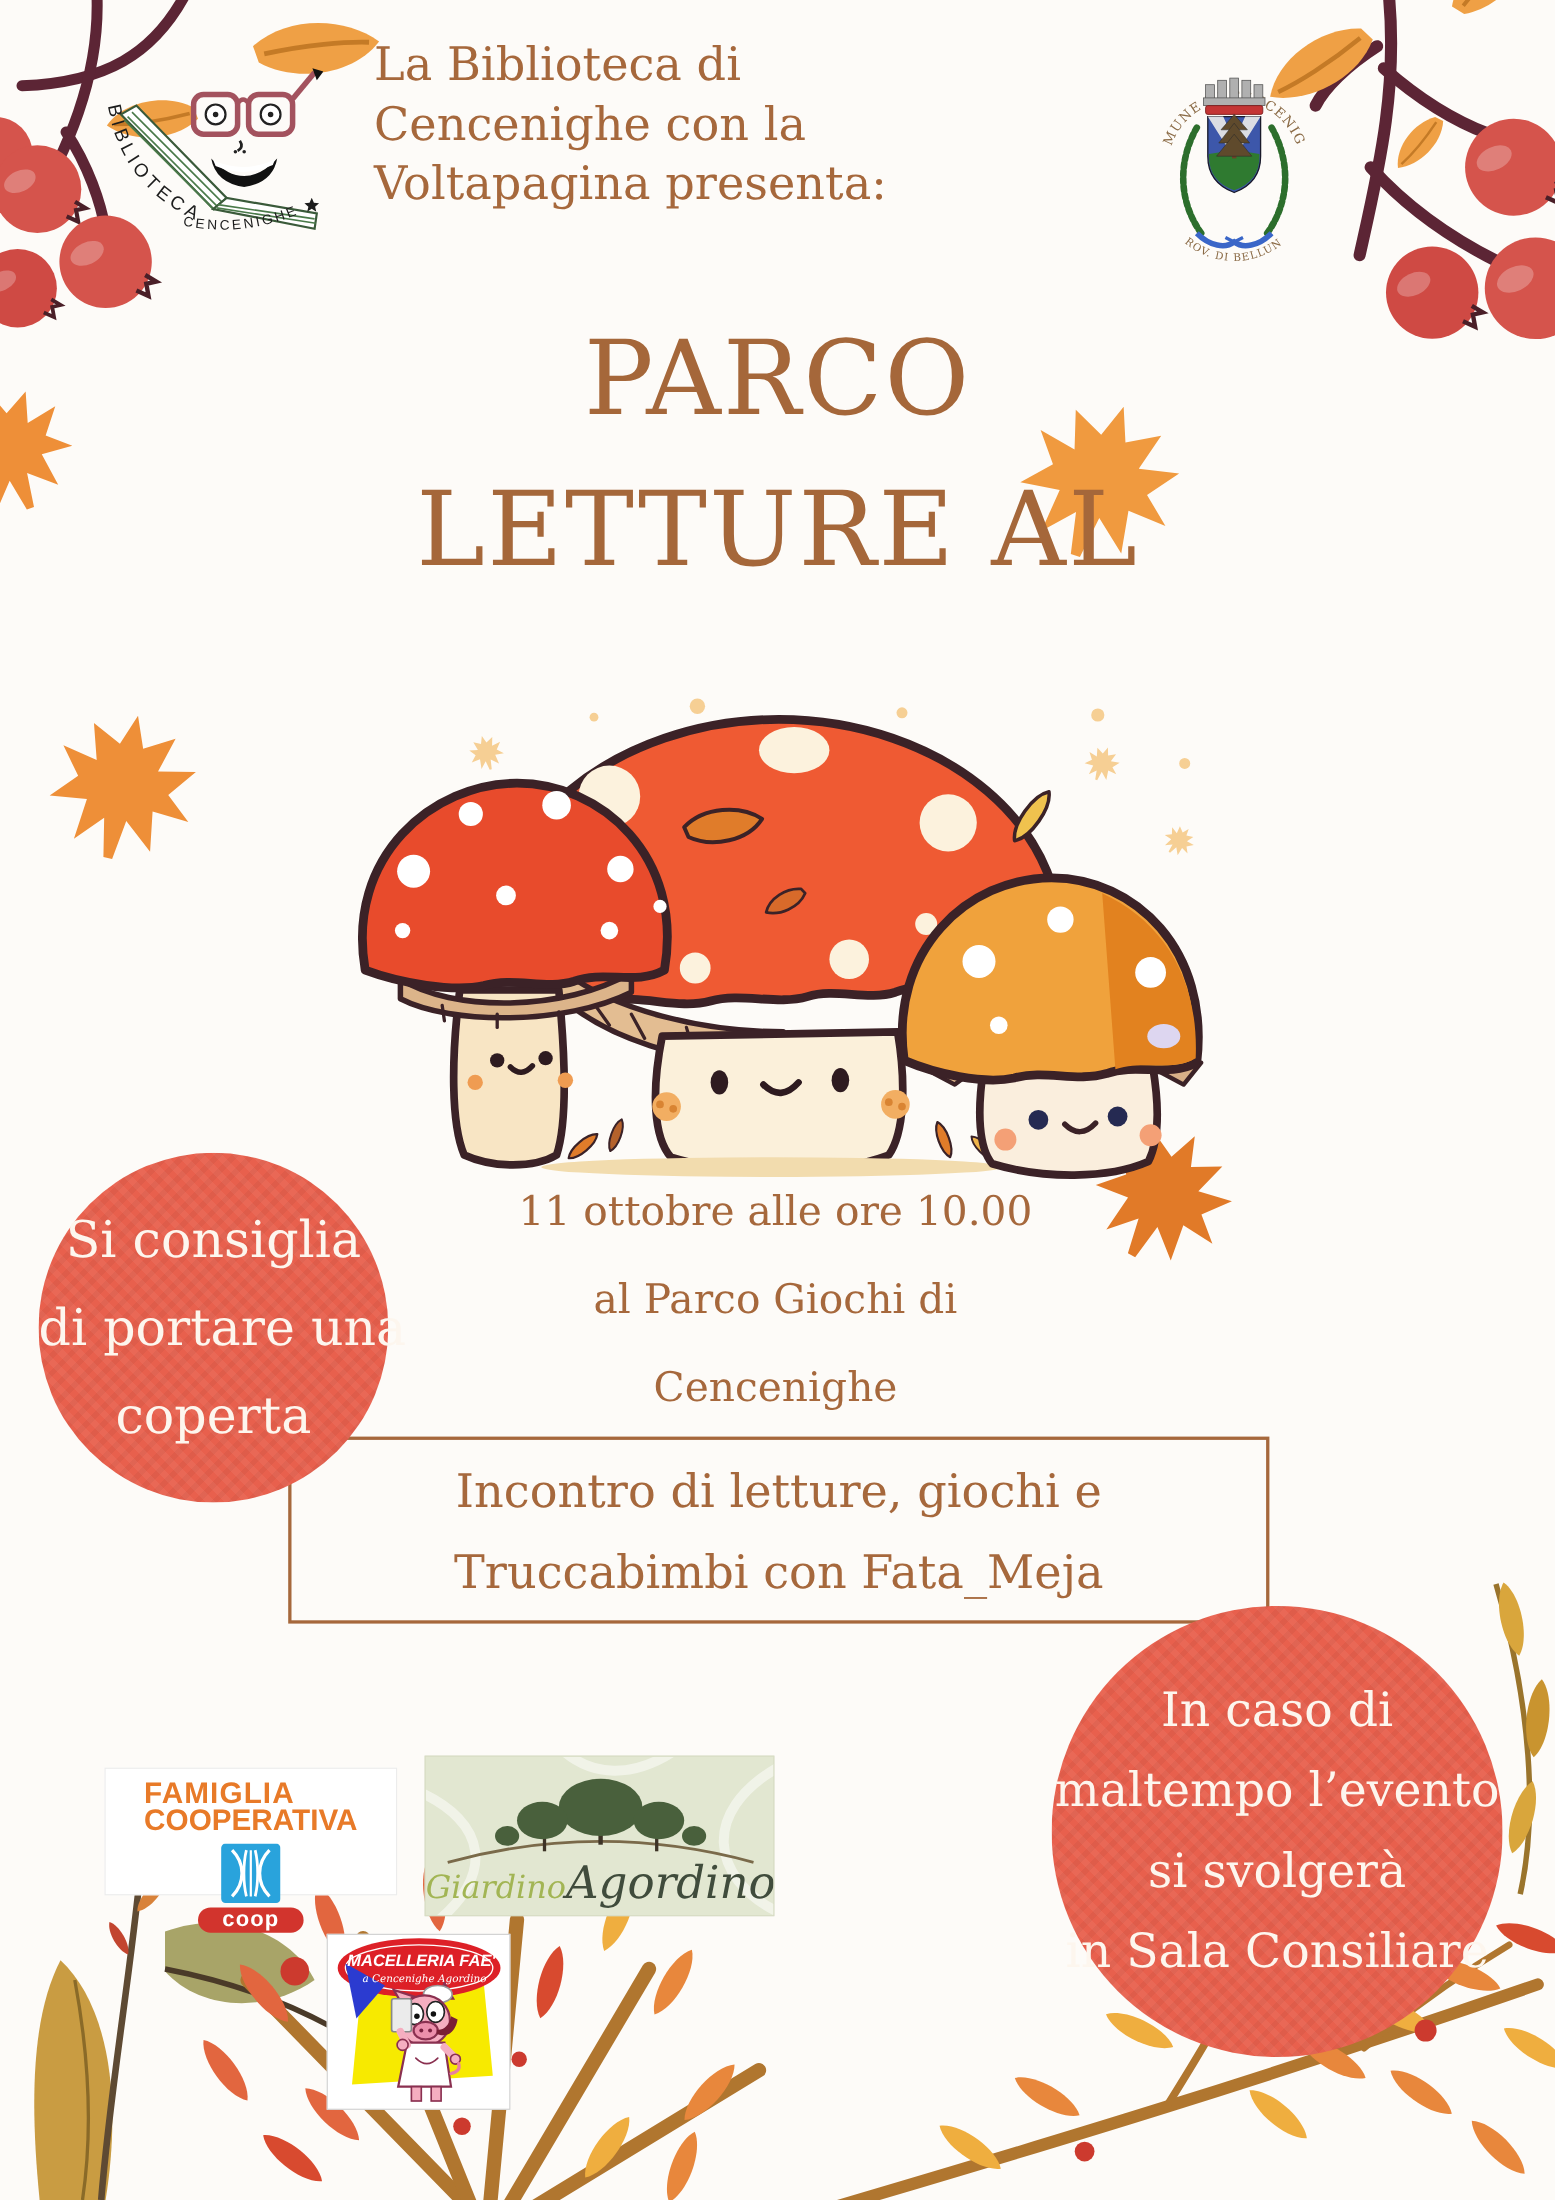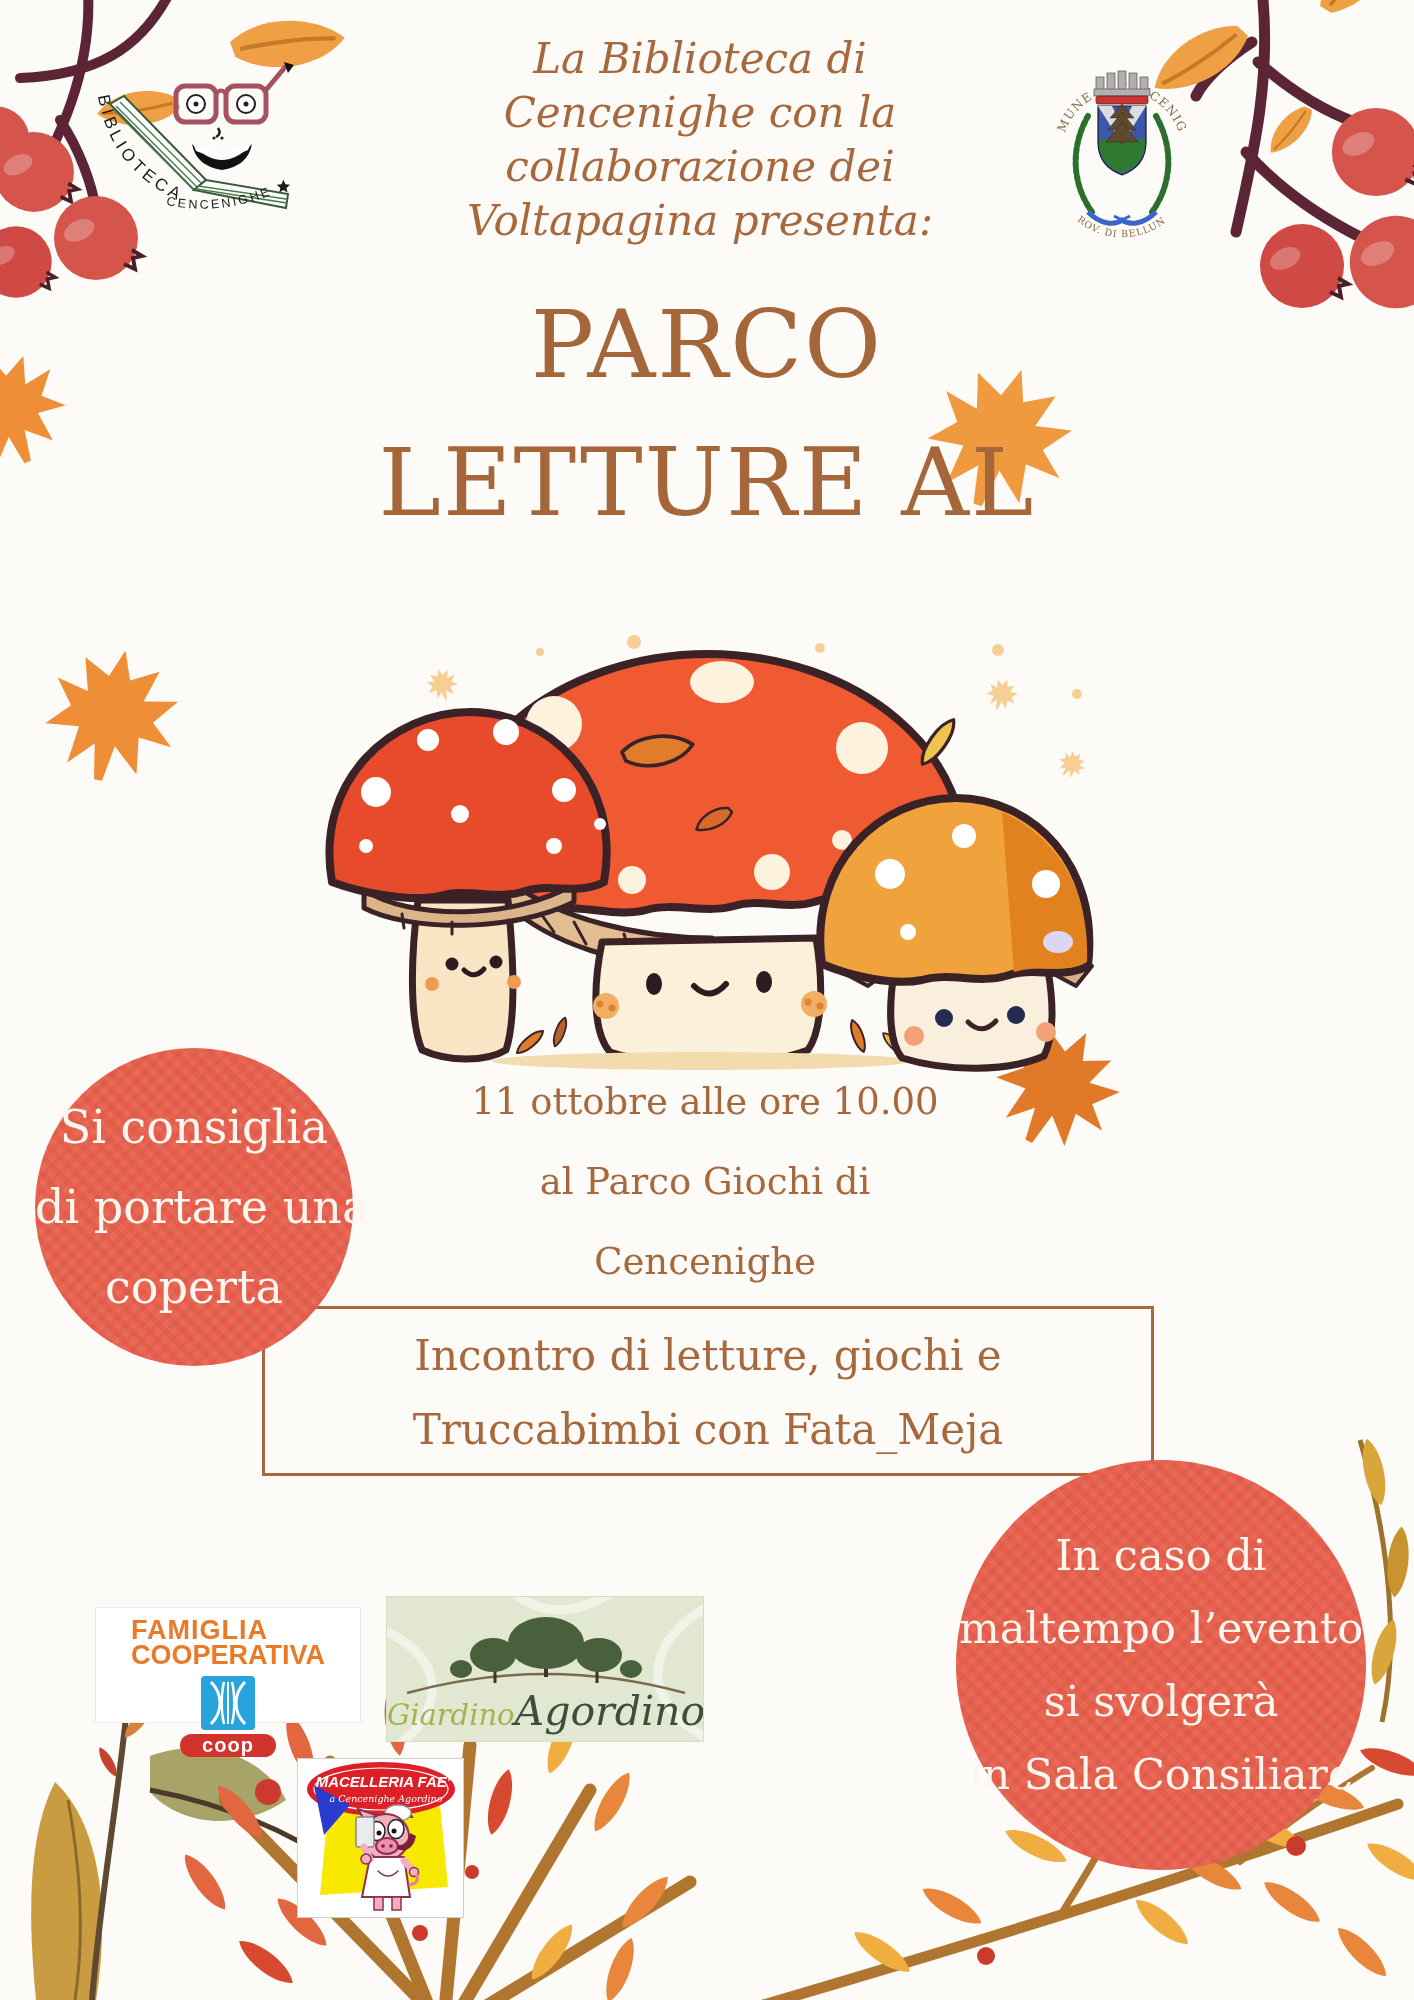--- a/index.html
+++ b/index.html
@@ -6,22 +6,22 @@
   .poster{
     position:relative;width:1414px;height:2000px;margin:0 auto;
     background:#fdfbf8;overflow:hidden;
     font-family:"DejaVu Serif", serif;
   }
   .abs{position:absolute;}
   .decor{left:0;top:0;z-index:1;pointer-events:none;}
   .z2{z-index:2;} .z3{z-index:3;}
 
   .intro{
-    left:340px;top:32px;width:720px;text-align:center;
-    font-size:42px;line-height:54px;color:#a6683c;font-style:italic;
+    left:340px;top:32px;width:720px;
+    font-size:42px;line-height:54px;color:#a6683c;
   }
   .title{
     left:0;top:276px;width:1414px;text-align:center;
     font-size:94px;line-height:138px;letter-spacing:2px;color:#a5673a;
   }
   .datetime{
     left:280px;top:1062px;width:850px;text-align:center;
     font-size:37px;line-height:80px;color:#a6683c;
   }
   .activity-box{
@@ -180,21 +180,20 @@
       </g>
       <circle cx="1190" cy="1770" r="11" fill="#cc3a2e"></circle>
       <circle cx="1296" cy="1846" r="10" fill="#cc3a2e"></circle>
       <circle cx="986" cy="1956" r="9" fill="#cc3a2e"></circle>
     </g>
   </svg>
 
   <div class="abs intro z2">
     <span style="display:block">La Biblioteca di</span>
     <span style="display:block">Cencenighe con la</span>
-    <span style="display:block">collaborazione dei</span>
     <span style="display:block">Voltapagina presenta:</span>
   </div>
 
   <svg class="abs z3" style="left:80px;top:52px" width="214" height="166" viewBox="0 0 214 166">
     <defs>
       <path id="biblArc" d="M18,44 C26,92 52,128 102,150"></path>
       <path id="cencArc" d="M86,153 C130,162 170,154 206,136"></path>
     </defs>
 
     <polygon points="30,52 44,44 126,128 114,138" fill="#ffffff" stroke="#3a5a3a" stroke-width="2"></polygon>

